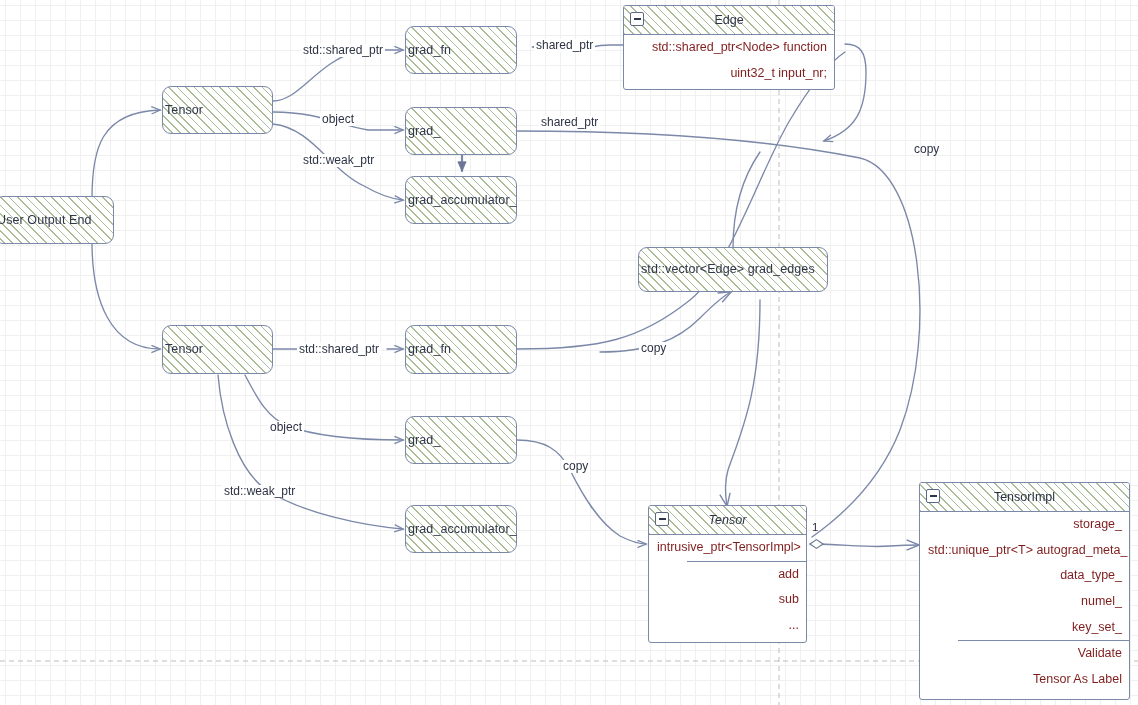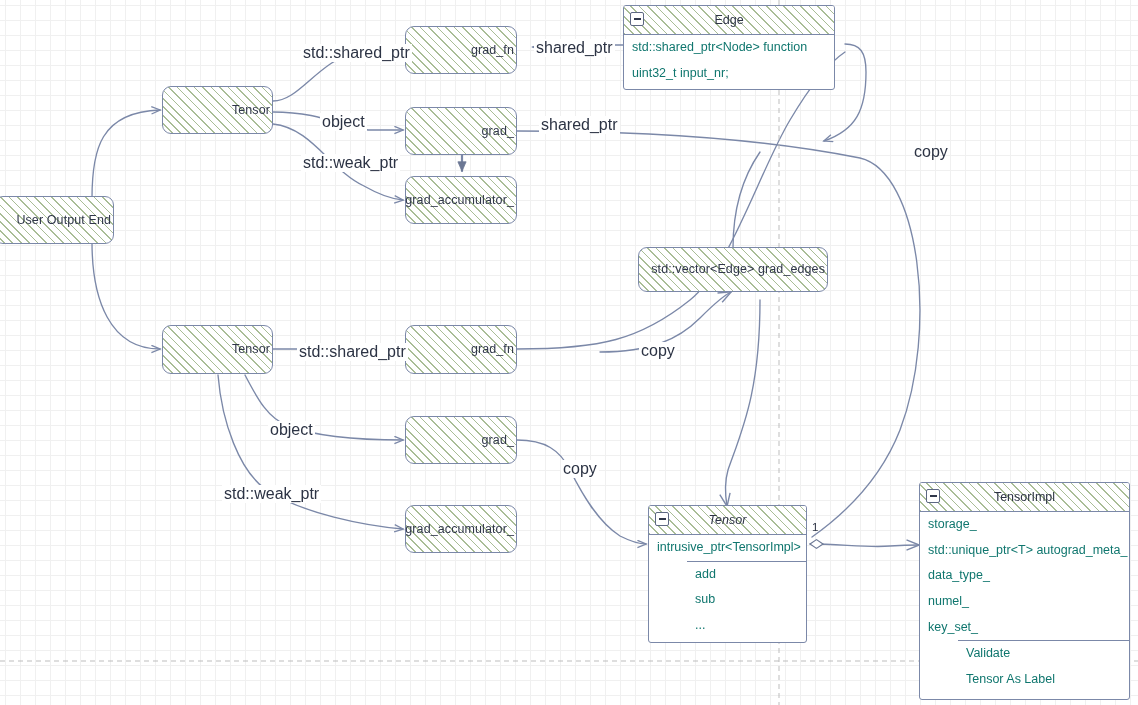--- a/index.html
+++ b/index.html
@@ -36,21 +36,21 @@
     box-sizing: border-box;
     border: 1.4px solid #7b88a8;
     border-radius: 9px;
     background-color: #ffffff;
     background-image: repeating-linear-gradient(
         45deg,
         #a9bd96 0px, #a9bd96 1.1px,
         rgba(255,255,255,0) 1.1px, rgba(255,255,255,0) 6px);
     display: flex;
     align-items: center;
-    justify-content: flex-end;
+    justify-content: flex-start;
     color: #30374a;
     font-size: 12.5px;
     letter-spacing: 0.1px;
   }
   .node .lbl {
     background: transparent;
     padding: 0 2px;
     text-align: center;
     line-height: 1.2;
   }
@@ -108,27 +108,28 @@
   }
   .uml-section + .uml-section {
     border-top: 1.2px solid #7b88a8;
     margin-left: 38px;
   }
   .uml-row {
     padding: 5px 7px 5px 8px;
     font-size: 12.5px;
     line-height: 1.25;
     white-space: nowrap;
-    color: #0f766e;
+    color: #7f1d1d;
+    text-align: right;
   }
 
   
   .elabel {
     position: absolute;
-    font-size: 16px;
+    font-size: 12px;
     color: #2c3344;
     background: #ffffff;
     padding: 0 2px;
     white-space: nowrap;
     line-height: 1.1;
   }
   .elabel.nobg { background: transparent; }
   .mult {
     position: absolute;
     font-size: 11.5px;

